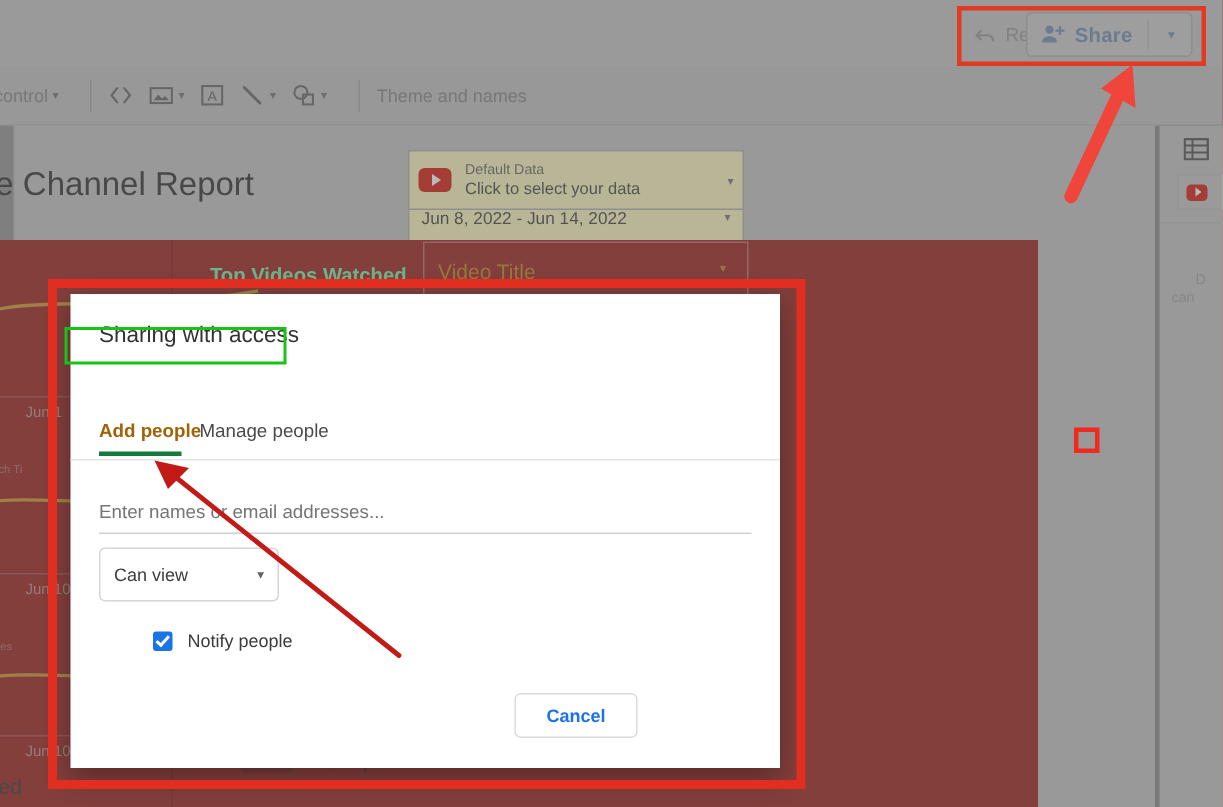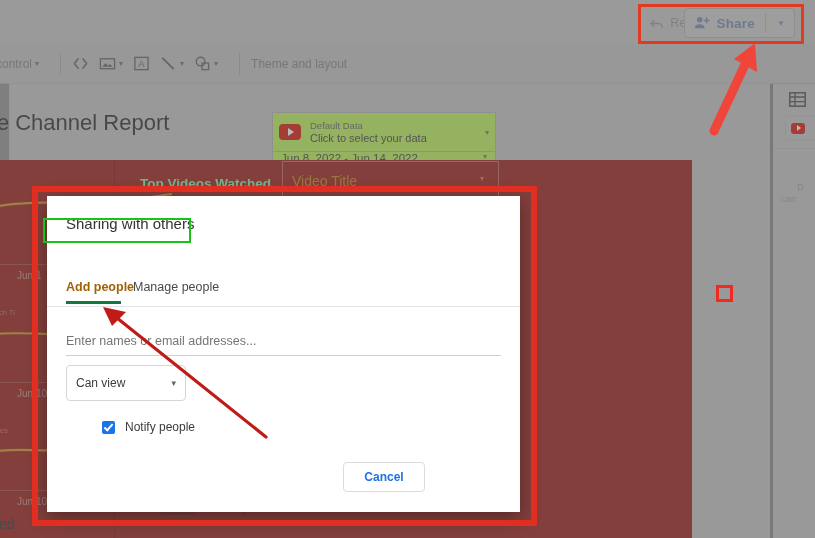--- a/index.html
+++ b/index.html
@@ -36,21 +36,21 @@
   .toolbar .tb-text{color:#8c8c8c;font-size:12px;}
   .tb-item{display:flex;align-items:center;gap:3px;margin-right:10px;color:#6e6e6e;}
   .tb-divider{width:1px;height:22px;background:#adadad;margin:0 11px;}
   .tb-caret{font-size:8px;color:#7a7a7a;}
   .tb-ico{width:17px;height:17px;display:block;}
 
   
   .canvas{position:absolute;left:10px;top:84px;width:760px;height:454px;background:#c6c6c6;
           box-shadow:0 0 0 1px #bdbdbd;}
   .rpt-title{position:absolute;left:-18px;top:26px;font-size:22px;color:#3c3c3c;white-space:nowrap;}
-  .ds-box{position:absolute;left:262px;top:28px;width:222px;background:#bef264;border:1px solid #b5b5b5;}
+  .ds-box{position:absolute;left:262px;top:16px;width:222px;background:#fef9c3;border:1px solid #b5b5b5;}
   .ds-row1{height:38px;display:flex;align-items:center;padding:0 6px;border-bottom:1px solid #b5b5b5;}
   .yt-chip{width:22px;height:16px;background:#d8281c;border-radius:4px;display:flex;align-items:center;justify-content:center;margin-right:9px;}
   .yt-chip i{display:block;width:0;height:0;border-left:6px solid #fff;border-top:4px solid transparent;border-bottom:4px solid transparent;margin-left:2px;}
   .ds-l1{font-size:9.5px;color:#6f6f6f;line-height:12px;}
   .ds-l2{font-size:11px;color:#4f4f4f;line-height:13px;}
   .ds-caret{margin-left:auto;font-size:8px;color:#808080;}
   .ds-row2{height:26px;display:flex;align-items:flex-start;padding:0 8px;font-size:11.5px;color:#4f4f4f;}
 
   
   .redbody{position:absolute;left:-18px;top:76px;width:700px;height:378px;background:#9f2b27;}
@@ -195,21 +195,21 @@
     <div class="tb-item">
       <span>
         <svg class="tb-ico" viewBox="0 0 18 18">
             <circle cx="7" cy="7" r="4.6" fill="none" stroke="#6e6e6e" stroke-width="1.4"></circle>
             <rect x="8.5" y="8.5" width="7" height="7" fill="none" stroke="#6e6e6e" stroke-width="1.4"></rect>
           </svg>
       </span>
       <span class="tb-caret">▾</span>
     </div>
     <div class="tb-divider"></div>
-    <span class="tb-text">Theme and layout</span>
+    <span class="tb-text">Theme and names</span>
   </div>
 
   <div class="canvas">
     <div class="rpt-title">le Channel Report</div>
 
     <div class="ds-box">
       <div class="ds-row1">
         <span class="yt-chip">
             <i></i>
           </span>
@@ -269,21 +269,21 @@
     </div>
     <div class="rule"></div>
     <div class="t1">D</div>
     <div class="t2">can</div>
   </div>
 
   <div class="scrim"></div>
 </div>
 
 <div class="dlg">
-  <div class="dlg-title">Sharing with others</div>
+  <div class="dlg-title">Sharing with access</div>
 
 
   <div class="tabs">
     <div class="tab active">Add people</div>
     <div class="tab inactive">Manage people</div>
     <div class="tabunderline"></div>
   </div>
   <div class="tabsrule"></div>
 
   <input class="emailinput" value="" placeholder="Enter names or email addresses..." style="">

